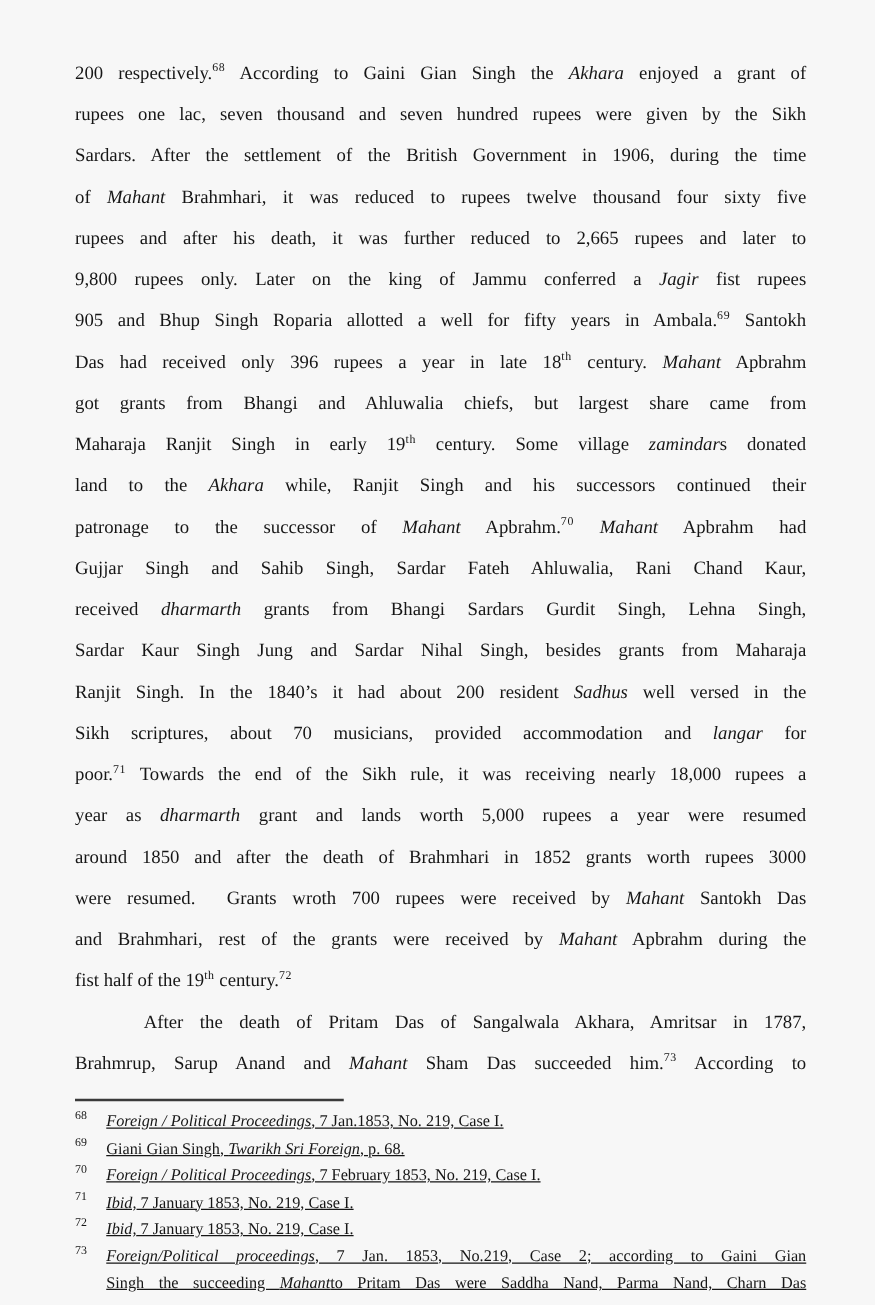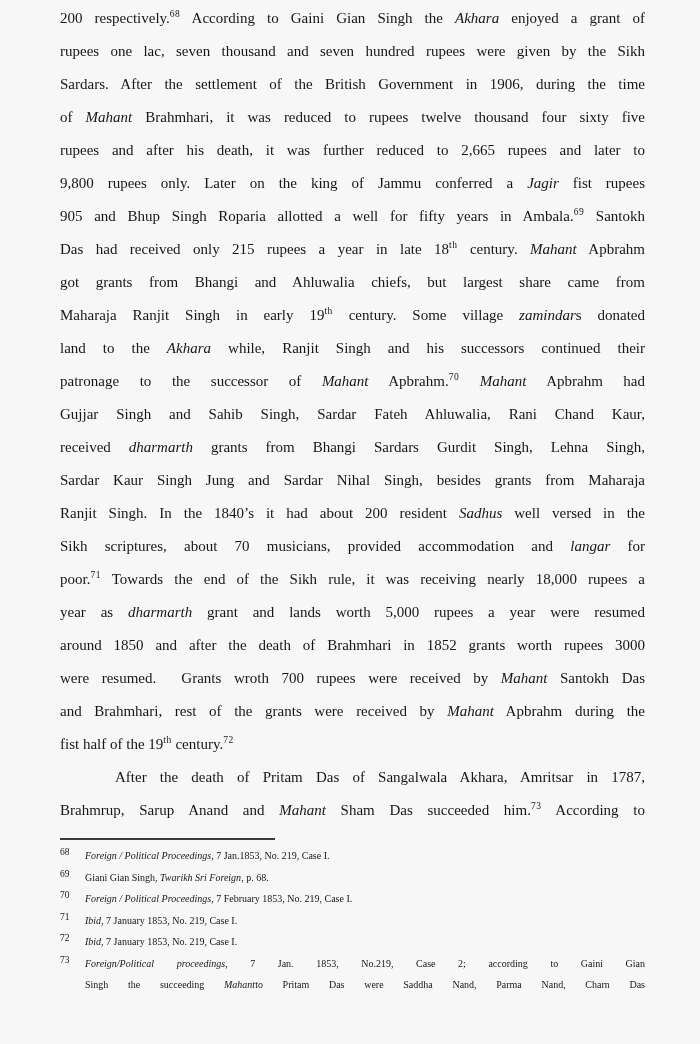--- a/index.html
+++ b/index.html
@@ -14,21 +14,21 @@
     color: var(--ink);
     font-family: "Liberation Serif", "DejaVu Serif", serif;
     overflow: hidden;
   }
   .page {
     box-sizing: border-box;
     width: 700px; height: 1044px;
     padding: 2px 55px 0 60px;
     overflow: hidden;
   }
-  .body-text { width: 585px; }
+  .body-text { width: 585px; margin-top: 41px; }
   .line {
     line-height: 33px;
     height: 33px;
     font-size: 15px;
     text-align: justify;
     white-space: normal;
     overflow: visible;
   }
   .line.j { text-align-last: justify; }
   .indent { display: inline-block; width: 55px; }
@@ -50,40 +50,41 @@
   .fn-num {
     flex: 0 0 25px;
     width: 25px;
     font-size: 9.5px;
     line-height: 21.5px;
     position: relative;
     top: -3px;
   }
   .fn-text { flex: 1; }
   .fn-line {
-    font-size: 10px;
+    font-size: 13px;
     line-height: 21.5px;
     text-align: justify;
+    text-decoration: underline;
   }
   .fn-line.j { text-align-last: justify; }
 </style>
 </head>
 <body>
 
 <div class="page">
   <div class="body-text" id="body-text">
       <div>
         <div class="line j"><span>200 respectively.</span><span class="sup">68</span><span> According to Gaini Gian Singh the </span><i>Akhara</i><span> enjoyed a grant of</span></div>
         <div class="line j"><span>rupees one lac, seven thousand and seven hundred rupees were given by the Sikh</span></div>
         <div class="line j"><span>Sardars. After the settlement of the British Government in 1906, during the time</span></div>
         <div class="line j"><span>of </span><i>Mahant</i><span> Brahmhari, it was reduced to rupees twelve thousand four sixty five</span></div>
         <div class="line j"><span>rupees and after his death, it was further reduced to 2,665 rupees and later to</span></div>
         <div class="line j"><span>9,800 rupees only. Later on the king of Jammu conferred a </span><i>Jagir</i><span> fist rupees</span></div>
         <div class="line j"><span>905 and Bhup Singh Roparia allotted a well for fifty years in Ambala.</span><span class="sup">69</span><span> Santokh</span></div>
-        <div class="line j"><span>Das had received only 215 rupees a year in late 18</span><span class="sup">th</span><span> century. </span><i>Mahant</i><span> Apbrahm</span></div>
+        <div class="line j"><span>Das had received only 396 rupees a year in late 18</span><span class="sup">th</span><span> century. </span><i>Mahant</i><span> Apbrahm</span></div>
         <div class="line j"><span>got grants from Bhangi and Ahluwalia chiefs, but largest share came from</span></div>
         <div class="line j"><span>Maharaja Ranjit Singh in early 19</span><span class="sup">th</span><span> century. Some village </span><i>zamindar</i><span>s donated</span></div>
         <div class="line j"><span>land to the </span><i>Akhara</i><span> while, Ranjit Singh and his successors continued their</span></div>
         <div class="line j"><span>patronage to the successor of </span><i>Mahant</i><span> Apbrahm.</span><span class="sup">70</span><span> </span><i>Mahant</i><span> Apbrahm had</span></div>
         <div class="line j"><span>Gujjar Singh and Sahib Singh, Sardar Fateh Ahluwalia, Rani Chand Kaur,</span></div>
         <div class="line j"><span>received </span><i>dharmarth</i><span> grants from Bhangi Sardars Gurdit Singh, Lehna Singh,</span></div>
         <div class="line j"><span>Sardar Kaur Singh Jung and Sardar Nihal Singh, besides grants from Maharaja</span></div>
         <div class="line j"><span>Ranjit Singh. In the 1840’s it had about 200 resident </span><i>Sadhus</i><span> well versed in the</span></div>
         <div class="line j"><span>Sikh scriptures, about 70 musicians, provided accommodation and </span><i>langar</i><span> for</span></div>
         <div class="line j"><span>poor.</span><span class="sup">71</span><span> Towards the end of the Sikh rule, it was receiving nearly 18,000 rupees a</span></div>

